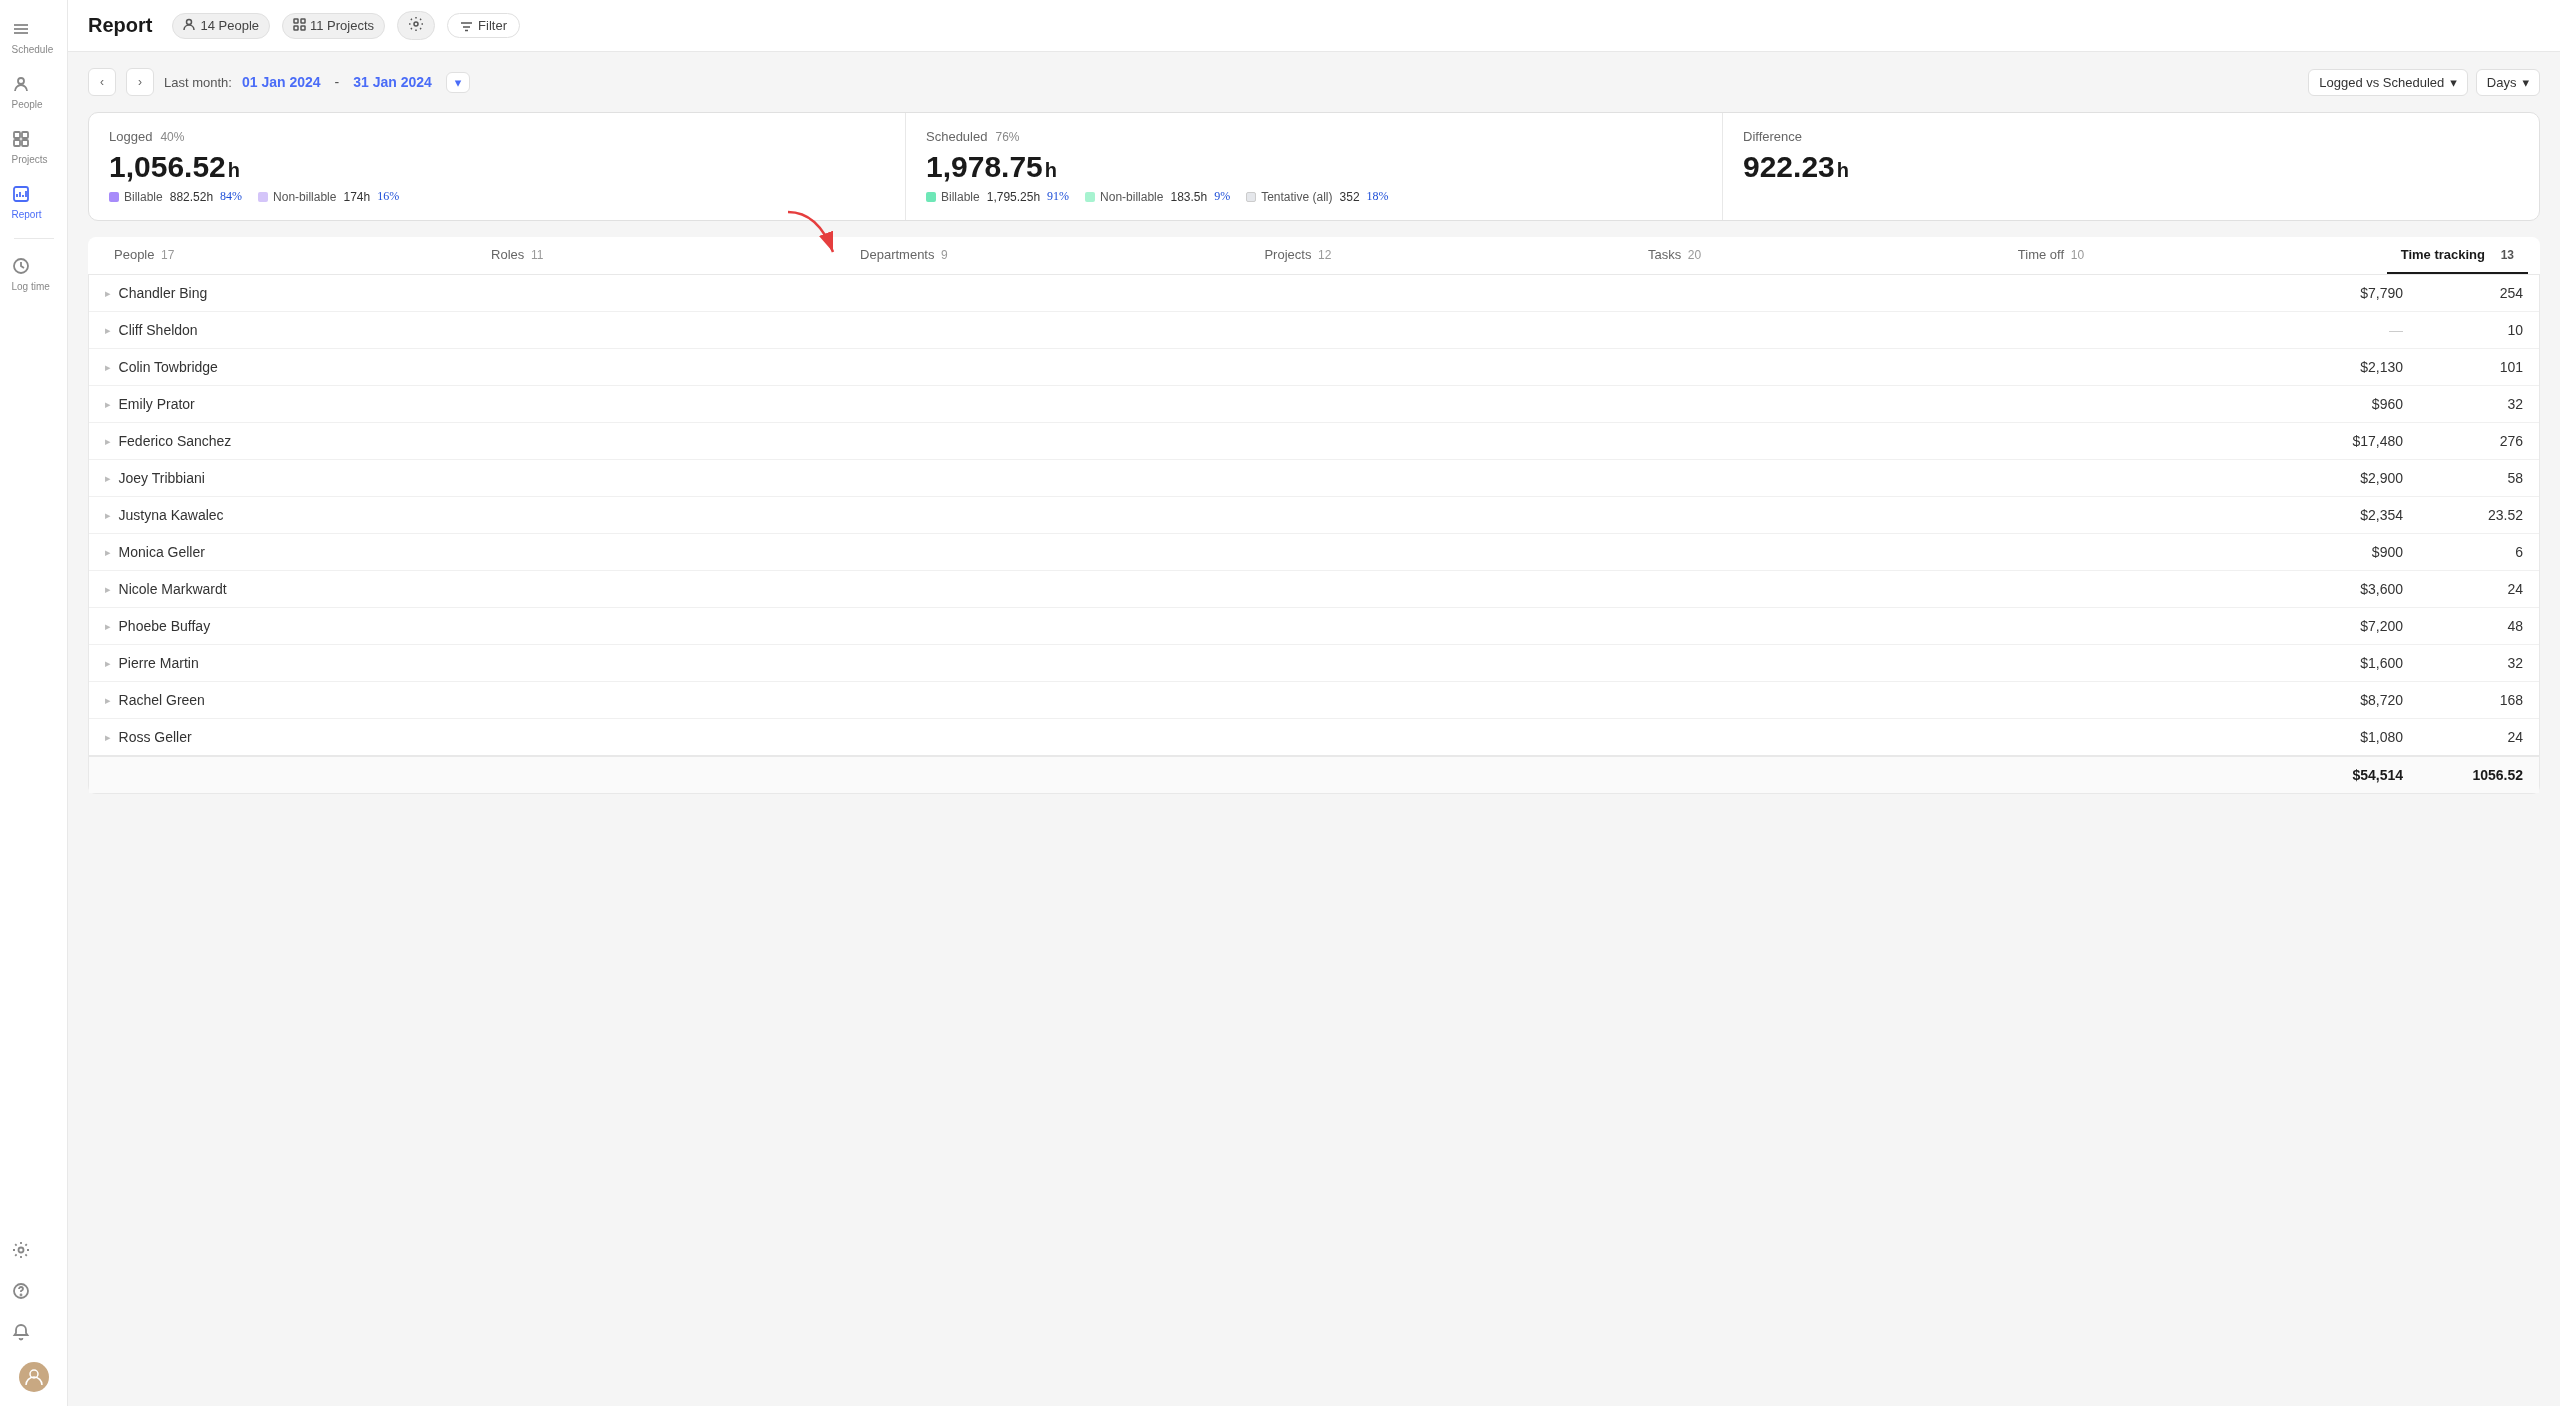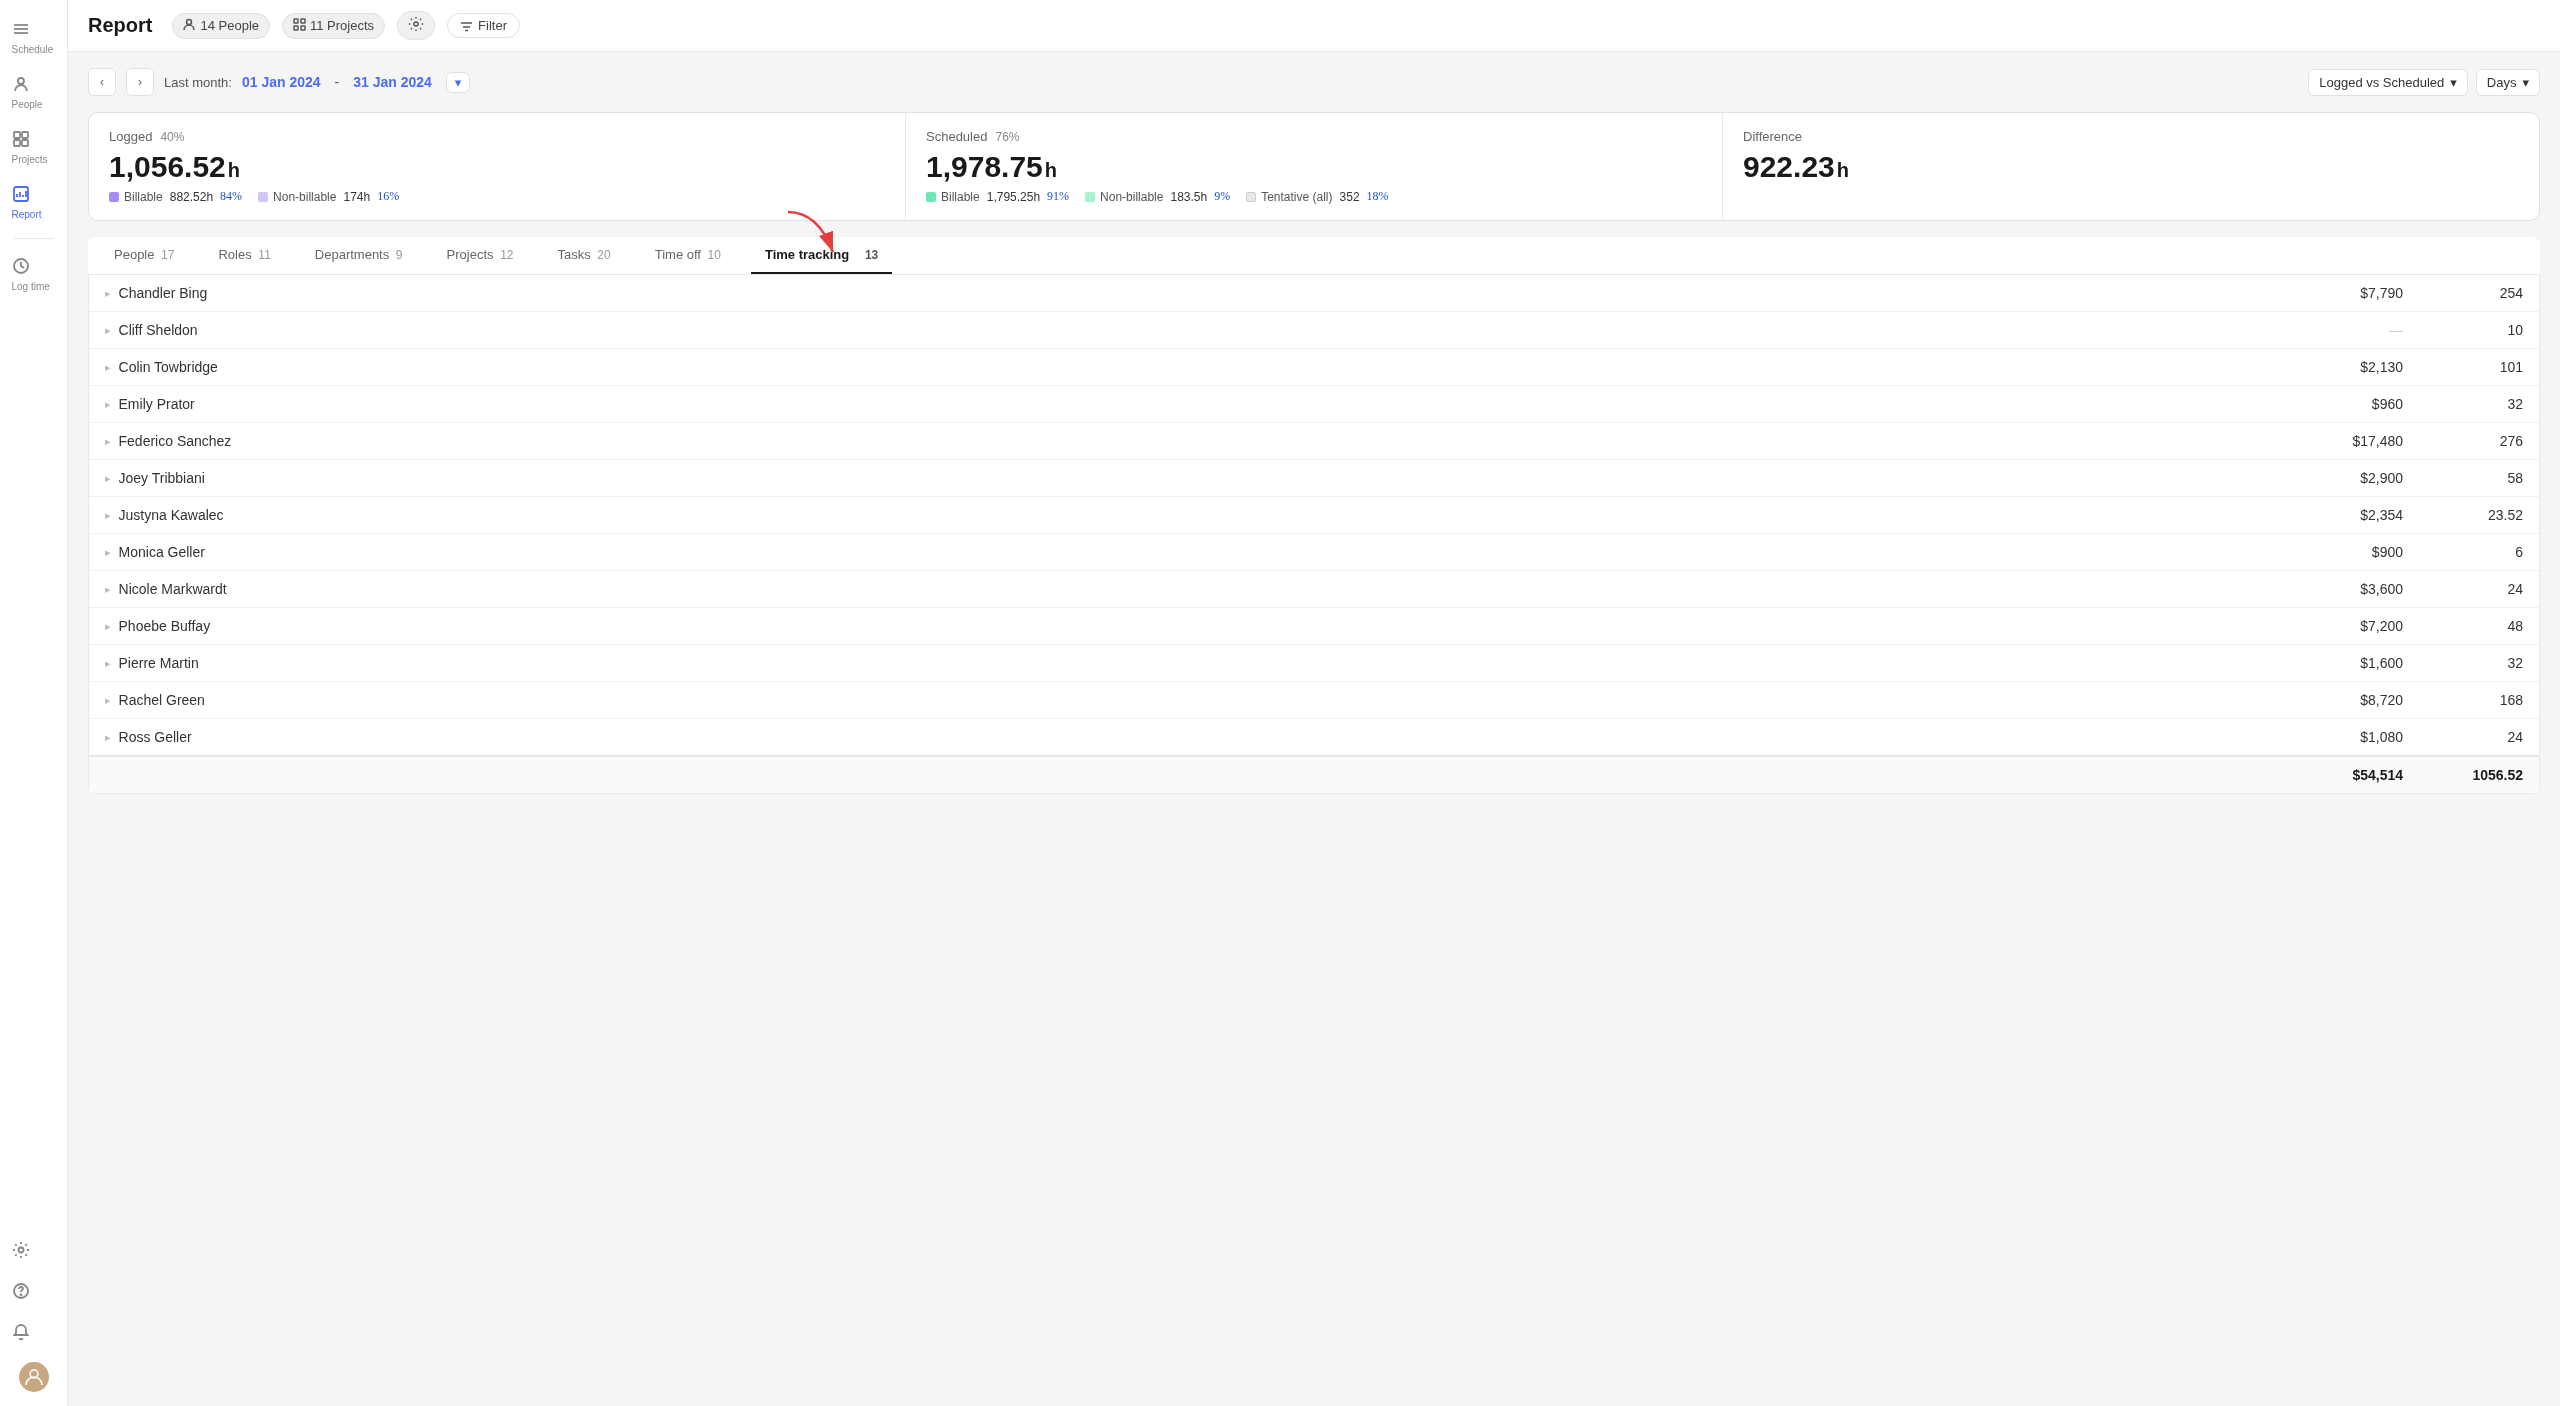--- a/index.html
+++ b/index.html
@@ -164,25 +164,26 @@
     .stat-details { display: flex; gap: 16px; margin-top: 6px; }
     .stat-detail-item { display: flex; align-items: center; gap: 5px; font-size: 12px; color: #666; }
     .color-dot { width: 10px; height: 10px; border-radius: 2px; flex-shrink: 0; }
     .detail-label { color: #555; }
     .detail-val { color: #333; font-weight: 500; margin-left: 2px; }
     .detail-pct { color: #1d4ed8; margin-left: 2px; font-family: Liberation Serif, serif; }
 
     
     .tabs-row {
       display: flex;
-      gap: 16px;
+      gap: 4px;
       border-bottom: 1px solid #e8e8e8;
       background: #fff;
       border-radius: 8px 8px 0 0;
       padding: 0 12px;
+      justify-content: space-between;
     }
     .tab {
       padding: 10px 14px;
       font-size: 13px;
       color: #666;
       cursor: pointer;
       border-bottom: 2px solid transparent;
       white-space: nowrap;
     }
     .tab.active { color: #1a1a1a; font-weight: 600; border-bottom: 2px solid #1a1a1a; }

